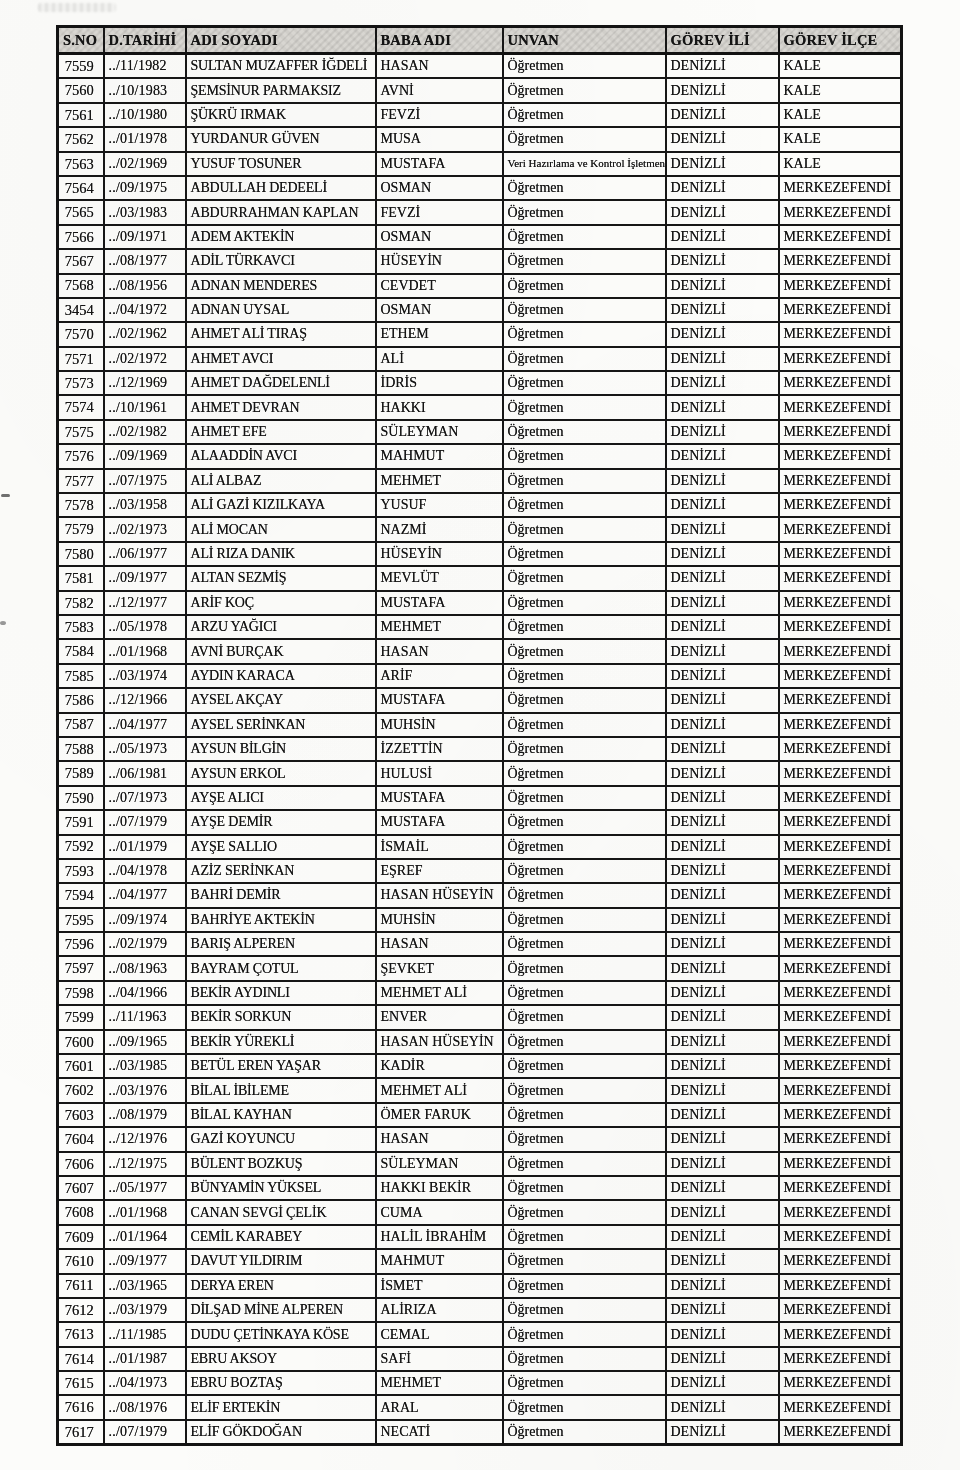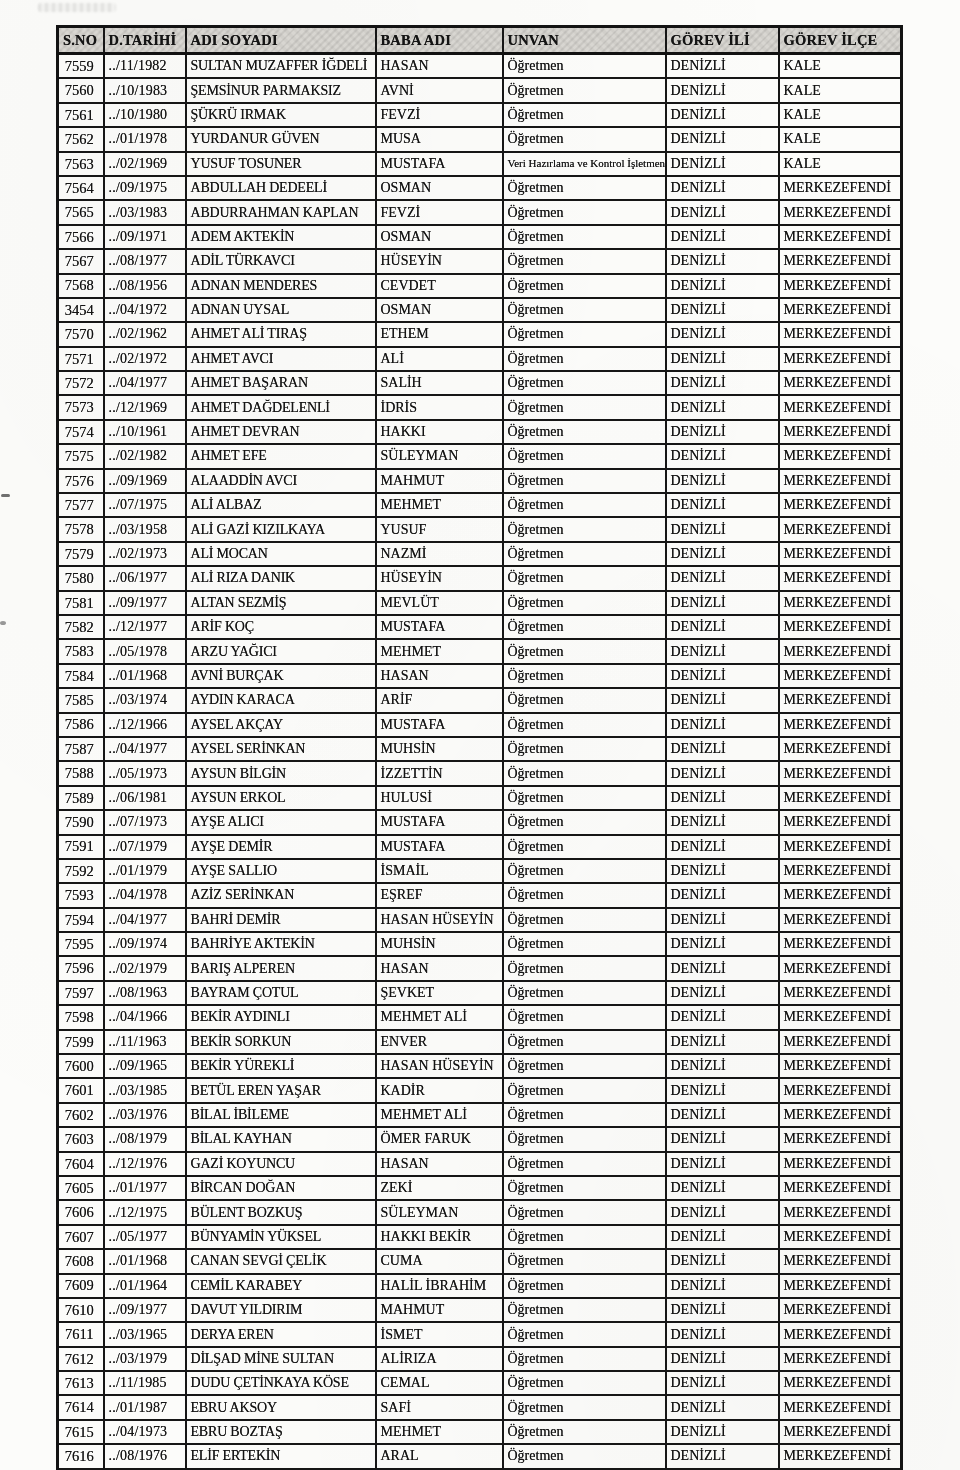--- a/index.html
+++ b/index.html
@@ -239,29 +239,20 @@
         <tr>
       <td class="cell-sno">7571</td>
       <td class="cell-date">../02/1972</td>
       <td class="cell-name">AHMET AVCI</td>
       <td class="cell-father">ALİ</td>
       <td class="cell-title">Öğretmen</td>
       <td class="cell-province">DENİZLİ</td>
       <td class="cell-district">MERKEZEFENDİ</td>
     </tr>
         <tr>
-      <td class="cell-sno">7572</td>
-      <td class="cell-date">../04/1977</td>
-      <td class="cell-name">AHMET BAŞARAN</td>
-      <td class="cell-father">SALİH</td>
-      <td class="cell-title">Öğretmen</td>
-      <td class="cell-province">DENİZLİ</td>
-      <td class="cell-district">MERKEZEFENDİ</td>
-    </tr>
-        <tr>
       <td class="cell-sno">7573</td>
       <td class="cell-date">../12/1969</td>
       <td class="cell-name">AHMET DAĞDELENLİ</td>
       <td class="cell-father">İDRİS</td>
       <td class="cell-title">Öğretmen</td>
       <td class="cell-province">DENİZLİ</td>
       <td class="cell-district">MERKEZEFENDİ</td>
     </tr>
         <tr>
       <td class="cell-sno">7574</td>
@@ -536,29 +527,20 @@
         <tr>
       <td class="cell-sno">7604</td>
       <td class="cell-date">../12/1976</td>
       <td class="cell-name">GAZİ KOYUNCU</td>
       <td class="cell-father">HASAN</td>
       <td class="cell-title">Öğretmen</td>
       <td class="cell-province">DENİZLİ</td>
       <td class="cell-district">MERKEZEFENDİ</td>
     </tr>
         <tr>
-      <td class="cell-sno">7605</td>
-      <td class="cell-date">../01/1977</td>
-      <td class="cell-name">BİRCAN DOĞAN</td>
-      <td class="cell-father">ZEKİ</td>
-      <td class="cell-title">Öğretmen</td>
-      <td class="cell-province">DENİZLİ</td>
-      <td class="cell-district">MERKEZEFENDİ</td>
-    </tr>
-        <tr>
       <td class="cell-sno">7606</td>
       <td class="cell-date">../12/1975</td>
       <td class="cell-name">BÜLENT BOZKUŞ</td>
       <td class="cell-father">SÜLEYMAN</td>
       <td class="cell-title">Öğretmen</td>
       <td class="cell-province">DENİZLİ</td>
       <td class="cell-district">MERKEZEFENDİ</td>
     </tr>
         <tr>
       <td class="cell-sno">7607</td>
@@ -601,21 +583,21 @@
       <td class="cell-date">../03/1965</td>
       <td class="cell-name">DERYA EREN</td>
       <td class="cell-father">İSMET</td>
       <td class="cell-title">Öğretmen</td>
       <td class="cell-province">DENİZLİ</td>
       <td class="cell-district">MERKEZEFENDİ</td>
     </tr>
         <tr>
       <td class="cell-sno">7612</td>
       <td class="cell-date">../03/1979</td>
-      <td class="cell-name">DİLŞAD MİNE SULTAN</td>
+      <td class="cell-name">DİLŞAD MİNE ALPEREN</td>
       <td class="cell-father">ALİRIZA</td>
       <td class="cell-title">Öğretmen</td>
       <td class="cell-province">DENİZLİ</td>
       <td class="cell-district">MERKEZEFENDİ</td>
     </tr>
         <tr>
       <td class="cell-sno">7613</td>
       <td class="cell-date">../11/1985</td>
       <td class="cell-name">DUDU ÇETİNKAYA KÖSE</td>
       <td class="cell-father">CEMAL</td>

